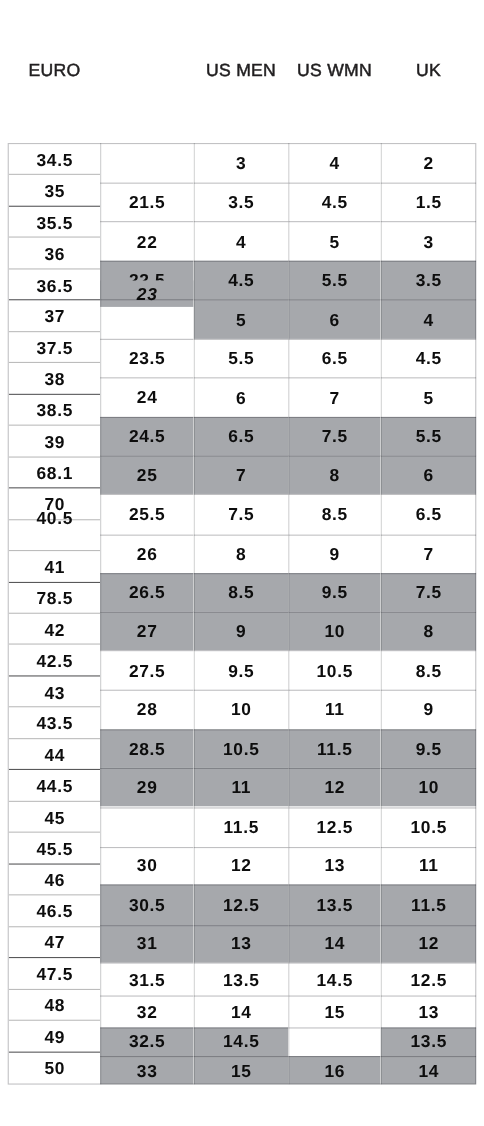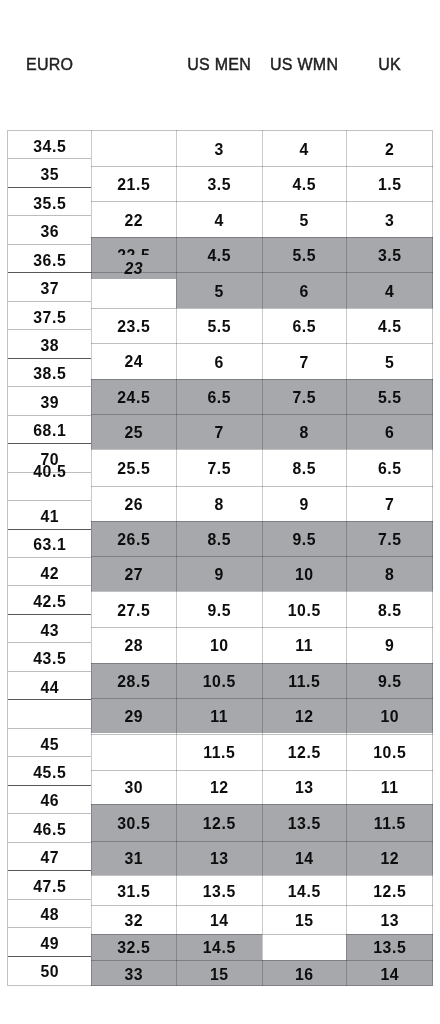--- a/index.html
+++ b/index.html
@@ -66,32 +66,33 @@
           <div class="cell" style="top: 257.2px; height: 28.4667px;">39</div>
           <div class="sep" style="top: 285px;"></div>
           <div class="cell" style="top: 285.667px; height: 28.4667px;">68.1</div>
           <div class="sep dark" style="top: 313px;"></div>
           <div class="cell" style="top: 314.133px; height: 28.4667px;">70</div>
           <div class="sep" style="top: 342px;"></div>
           <div class="cell" style="top: 326px; height: 28.4667px; text-align: center;">40.5</div>
           <div class="sep" style="top: 370px;"></div>
           <div class="cell" style="top: 371.067px; height: 28.4667px;">41</div>
           <div class="sep dark" style="top: 399px;"></div>
-          <div class="cell" style="top: 399.533px; height: 28.4667px;">63.1</div>
+          <div class="cell" style="top: 399.533px; height: 28.4667px;">78.5</div>
           <div class="sep" style="top: 427px;"></div>
           <div class="cell" style="top: 428px; height: 28.4667px;">42</div>
           <div class="sep" style="top: 455px;"></div>
           <div class="cell" style="top: 456.467px; height: 28.4667px;">42.5</div>
           <div class="sep dark" style="top: 484px;"></div>
           <div class="cell" style="top: 484.933px; height: 28.4667px;">43</div>
           <div class="sep" style="top: 512px;"></div>
           <div class="cell" style="top: 513.4px; height: 28.4667px;">43.5</div>
           <div class="sep" style="top: 541px;"></div>
           <div class="cell" style="top: 541.867px; height: 28.4667px;">44</div>
           <div class="sep dark" style="top: 569px;"></div>
+          <div class="cell" style="top: 570.333px; height: 28.4667px;">44.5</div>
           <div class="sep" style="top: 598px;"></div>
           <div class="cell" style="top: 598.8px; height: 28.4667px;">45</div>
           <div class="sep" style="top: 626px;"></div>
           <div class="cell" style="top: 627.267px; height: 28.4667px;">45.5</div>
           <div class="sep dark" style="top: 655px;"></div>
           <div class="cell" style="top: 655.733px; height: 28.4667px;">46</div>
           <div class="sep" style="top: 683px;"></div>
           <div class="cell" style="top: 684.2px; height: 28.4667px;">46.5</div>
           <div class="sep" style="top: 712px;"></div>
           <div class="cell" style="top: 712.667px; height: 28.4667px;">47</div>

